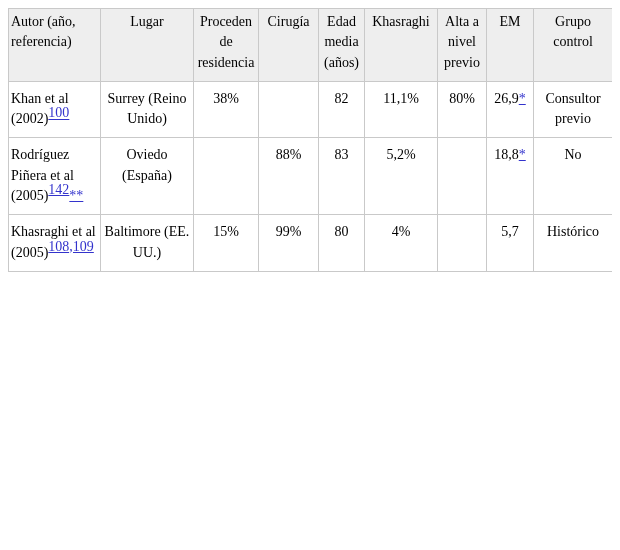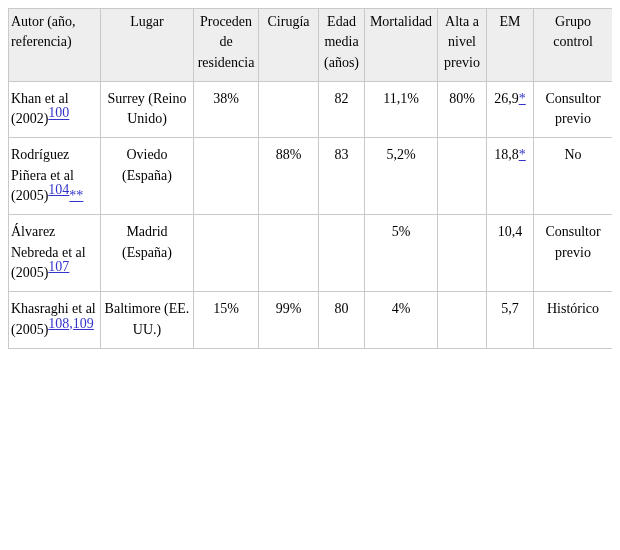--- a/index.html
+++ b/index.html
@@ -66,59 +66,48 @@
       <col style="width:47px">
       <col style="width:79px">
   </colgroup>
   <thead>
     <tr>
       <th class="autor">Autor (año, referencia)</th>
       <th>Lugar</th>
       <th>Proceden de residencia</th>
       <th>Cirugía</th>
       <th>Edad media (años)</th>
-      <th>Mortalidad</th>
+      <th>Khasraghi</th>
       <th>Alta a nivel previo</th>
       <th>EM</th>
       <th>Grupo control</th>
     </tr>
   </thead>
   <tbody>
       <tr>
         <td class="autor"><span>Khan et al (2002)</span><sup class="ref"><a class="ref-link" href="#">100</a></sup></td>
         <td>Surrey (Reino Unido)</td>
         <td>38%</td>
         <td></td>
         <td>82</td>
         <td>11,1%</td>
         <td>80%</td>
         <td><span>26,9</span><a class="ref-link" href="#">*</a></td>
         <td>Consultor previo</td>
       </tr>
       <tr>
-        <td class="autor"><span>Rodríguez Piñera et al (2005)</span><sup class="ref"><a class="ref-link" href="#">104</a></sup><a class="ref-link" href="#">**</a></td>
+        <td class="autor"><span>Rodríguez Piñera et al (2005)</span><sup class="ref"><a class="ref-link" href="#">142</a></sup><a class="ref-link" href="#">**</a></td>
         <td>Oviedo (España)</td>
         <td></td>
         <td>88%</td>
         <td>83</td>
         <td>5,2%</td>
         <td></td>
         <td><span>18,8</span><a class="ref-link" href="#">*</a></td>
         <td>No</td>
-      </tr>
-      <tr>
-        <td class="autor"><span>Álvarez Nebreda et al (2005)</span><sup class="ref"><a class="ref-link" href="#">107</a></sup></td>
-        <td>Madrid (España)</td>
-        <td></td>
-        <td></td>
-        <td></td>
-        <td>5%</td>
-        <td></td>
-        <td><span>10,4</span></td>
-        <td>Consultor previo</td>
       </tr>
       <tr>
         <td class="autor"><span>Khasraghi et al (2005)</span><sup class="ref"><a class="ref-link" href="#">108,109</a></sup></td>
         <td>Baltimore (EE. UU.)</td>
         <td>15%</td>
         <td>99%</td>
         <td>80</td>
         <td>4%</td>
         <td></td>
         <td><span>5,7</span></td>

